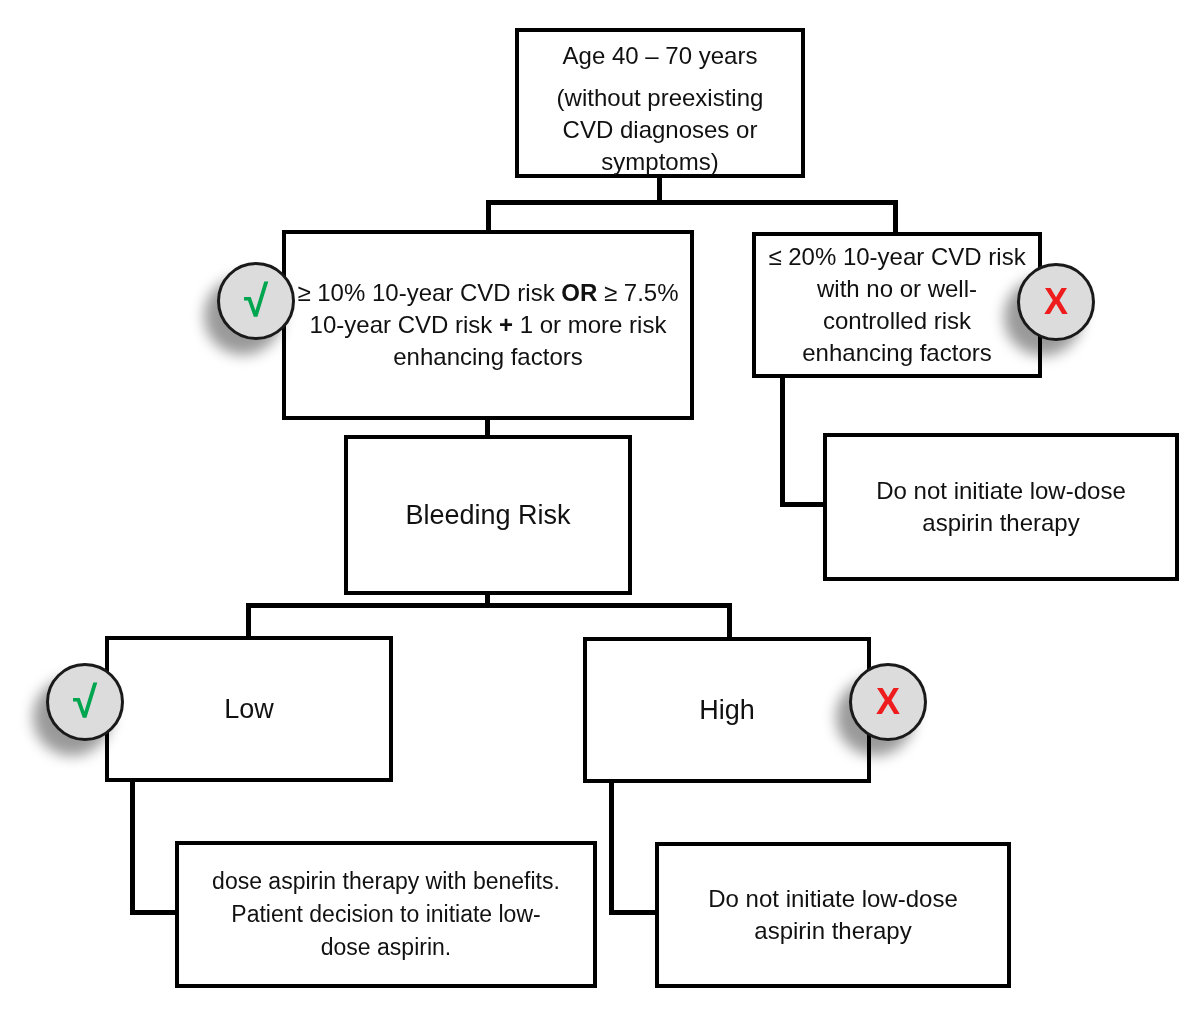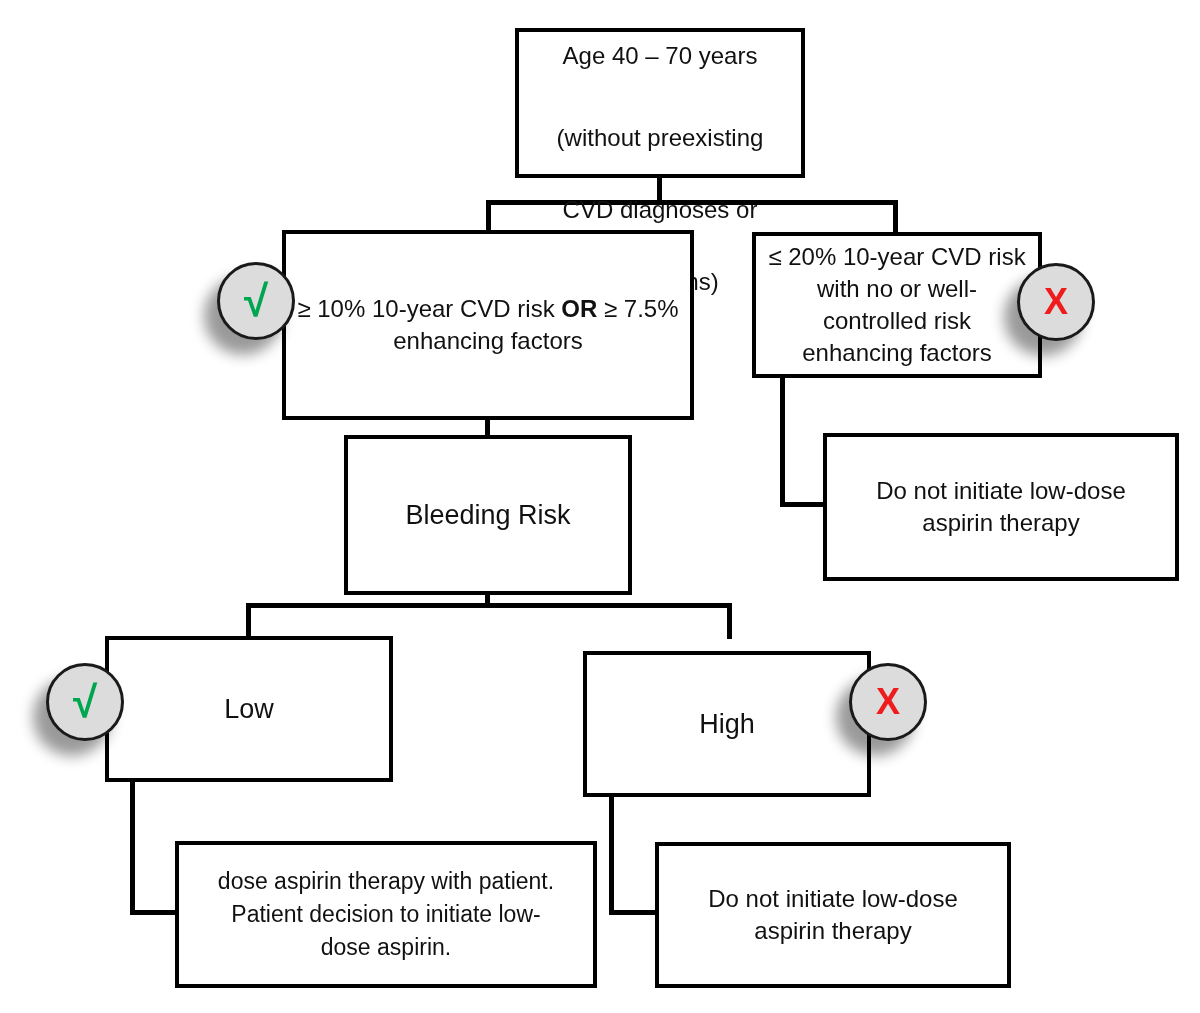--- a/index.html
+++ b/index.html
@@ -19,28 +19,28 @@
   .marker{
     position:absolute;width:78px;height:78px;border-radius:50%;
     background:#dcdcdc;border:3px solid #1a1a1a;box-sizing:border-box;
     display:flex;align-items:center;justify-content:center;z-index:3;
     box-shadow:-13px 15px 14px rgba(0,0,0,0.40);
     font-weight:700;
   }
   .yes{color:#00a64f;font-size:44px;}
   .no{color:#ee1c1c;font-size:36px;}
   
-  .n-age{left:515px;top:28px;width:290px;height:150px;justify-content:flex-start;padding-top:8px;gap:40px;}
+  .n-age{left:515px;top:28px;width:290px;height:150px;justify-content:flex-start;padding-top:8px;}
   .n-age .para1{margin-bottom:10px;}
   .n-eligible{left:282px;top:230px;width:412px;height:190px;}
   .n-ineligible{left:752px;top:232px;width:290px;height:146px;}
   .n-bleeding{left:344px;top:435px;width:288px;height:160px;font-size:27px;text-align:right;}
   .n-dni-upper{left:823px;top:433px;width:356px;height:148px;}
   .n-low{left:105px;top:636px;width:288px;height:146px;font-size:27px;}
-  .n-high{left:583px;top:651px;width:288px;height:146px;font-size:27px;}
+  .n-high{left:583px;top:637px;width:288px;height:146px;font-size:27px;}
   .n-discuss{left:175px;top:841px;width:422px;height:147px;font-size:23px;line-height:33px;}
   .n-dni-lower{left:655px;top:842px;width:356px;height:146px;}
   
   .c1{left:657px;top:177px;width:5px;height:28px;}
   .c2{left:486px;top:200px;width:412px;height:5px;}
   .c3{left:486px;top:203px;width:5px;height:29px;}
   .c4{left:893px;top:203px;width:5px;height:32px;}
   .c5{left:485px;top:373px;width:5px;height:64px;}
   .c6{left:780px;top:375px;width:5px;height:132px;}
   .c7{left:780px;top:502px;width:45px;height:5px;}
@@ -81,20 +81,21 @@
 
   <div class="node n-age">
     <div class="tl para1">Age 40 – 70 years</div>
     <div class="tl">(without preexisting</div>
     <div class="tl">CVD diagnoses or</div>
     <div class="tl">symptoms)</div>
   </div>
 
   <div class="node n-eligible">
     <div class="tl"><span>≥ 10% 10-year CVD risk</span> <span class="b">OR</span> <span>≥ 7.5%</span></div>
+    <div class="tl"><span>10-year CVD risk</span> <span class="b">+</span> <span>1 or more risk</span></div>
     <div class="tl">enhancing factors</div>
   </div>
 
   <div class="node n-ineligible">
     <div class="tl">≤ 20% 10-year CVD risk</div>
     <div class="tl">with no or well-</div>
     <div class="tl">controlled risk</div>
     <div class="tl">enhancing factors</div>
   </div>
 
@@ -109,21 +110,21 @@
 
   <div class="node n-low">
     <div class="tl">Low</div>
   </div>
 
   <div class="node n-high">
     <div class="tl">High</div>
   </div>
 
   <div class="node n-discuss">
-    <div class="tl">dose aspirin therapy with patient.</div>
+    <div class="tl">dose aspirin therapy with benefits.</div>
     <div class="tl">Patient decision to initiate low-</div>
     <div class="tl">dose aspirin.</div>
   </div>
 
   <div class="node n-dni-lower">
     <div class="tl">Do not initiate low-dose</div>
     <div class="tl">aspirin therapy</div>
   </div>
 
   <div class="marker m1">

